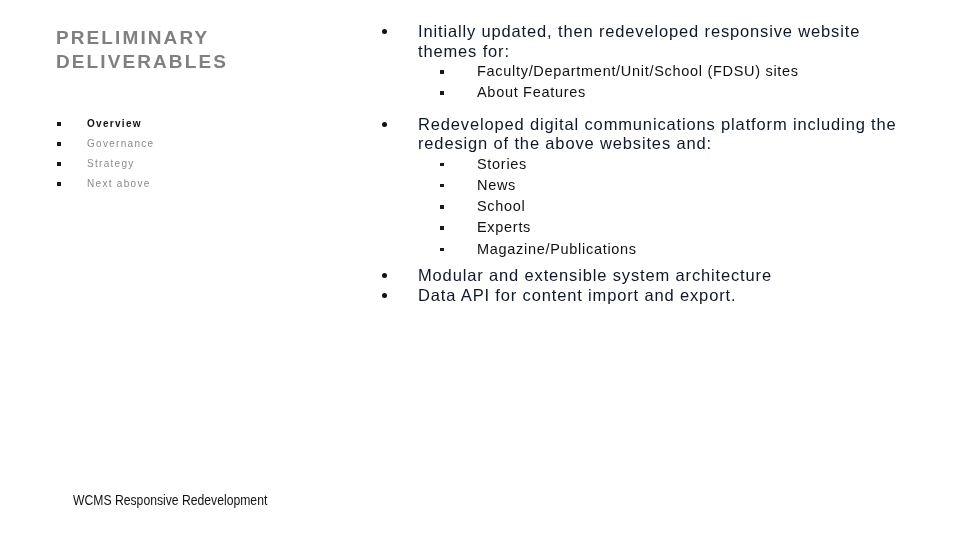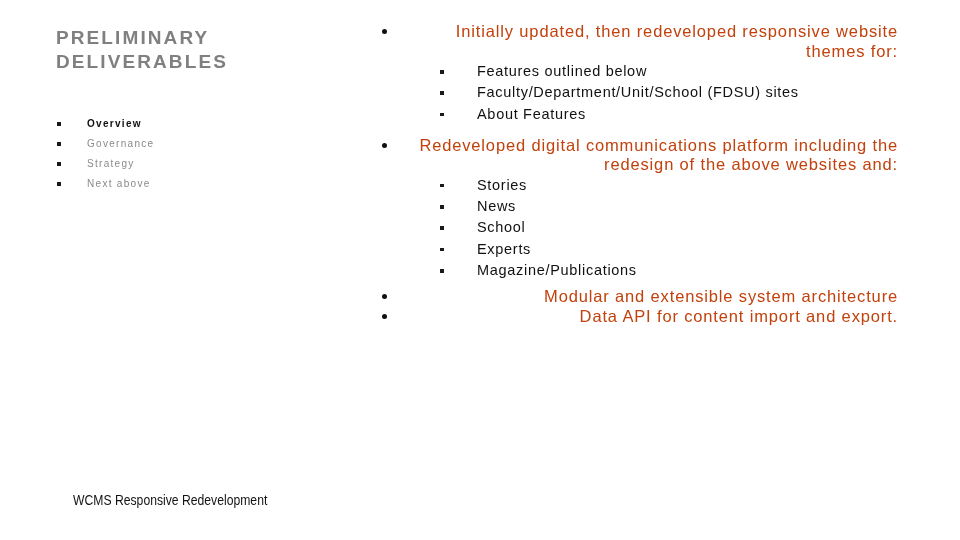--- a/index.html
+++ b/index.html
@@ -77,22 +77,21 @@
   }
   .r-block {
     position: relative;
   }
   .r-level1 {
     position: relative;
     padding-left: 40px;
     font-size: 16.5px;
     line-height: 19.5px;
     letter-spacing: 0.85px;
-    color: #c2410c;
-    text-align: right;
+    color: #0f172a;
   }
   .r-level1 .dot-bullet {
     position: absolute;
     left: 4px;
     top: 7px;
     width: 5px;
     height: 5px;
     border-radius: 50%;
     background: #111111;
   }
@@ -168,24 +167,20 @@
   </div>
 
   <div class="right-col">
 
     <div class="r-block">
       <div class="r-level1">
         <span class="dot-bullet"></span>
         <span>Initially updated, then redeveloped responsive website themes for:</span>
       </div>
       <ul class="r-sublist">
-        <li class="r-level2">
-          <span class="sq-bullet"></span>
-          <span>Features outlined below</span>
-        </li>
         <li class="r-level2 wrapped">
           <span class="sq-bullet"></span>
           <span>Faculty/Department/Unit/School (FDSU) sites</span>
         </li>
         <li class="r-level2">
           <span class="sq-bullet"></span>
           <span>About Features</span>
         </li>
       </ul>
     </div>

